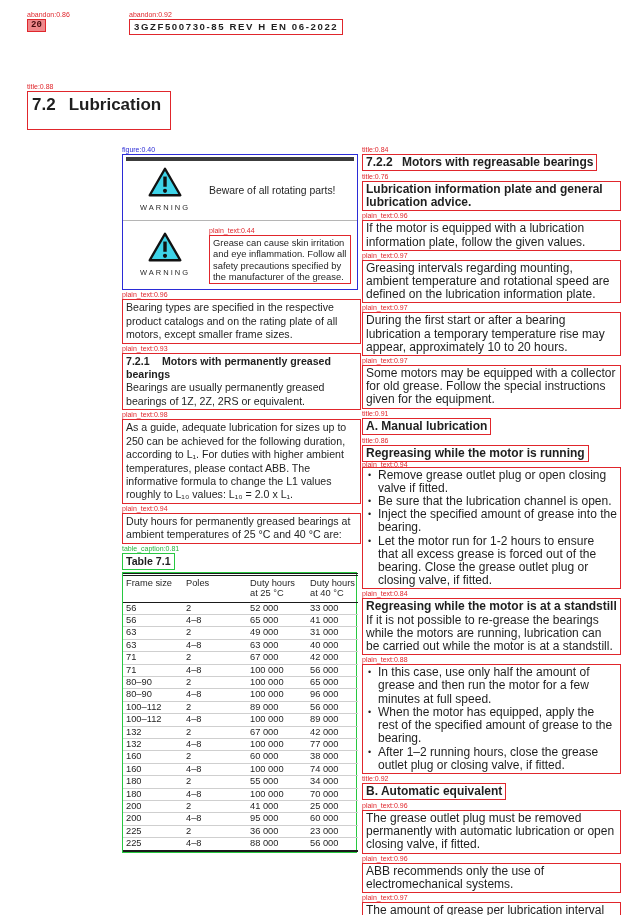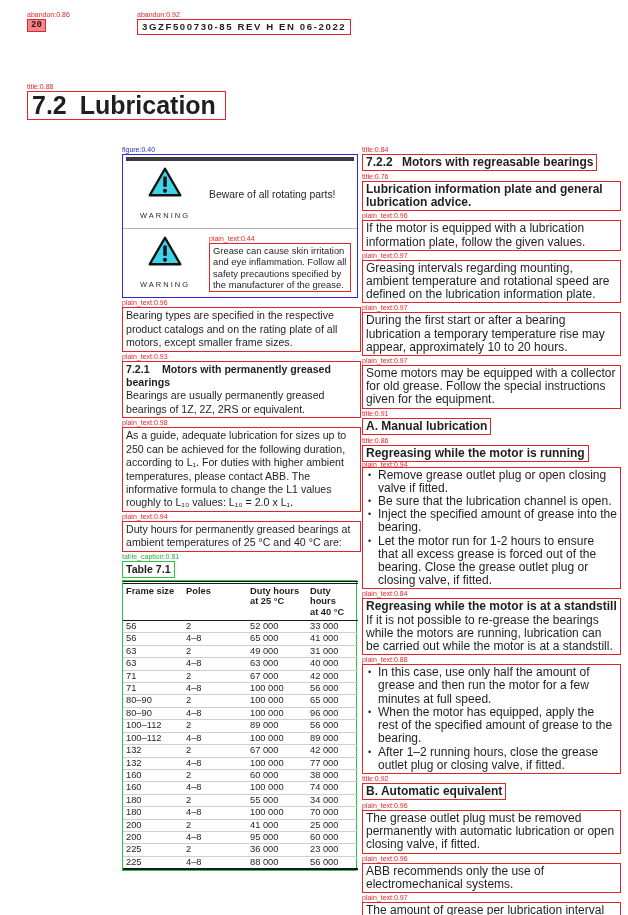--- a/index.html
+++ b/index.html
@@ -18,54 +18,54 @@
          font-size:10.6px; line-height:13.4px; }
   .box.blue  { border-color:#2b2bd6; }
   .box.green { border-color:#27c840; }
   .box.bold  { font-weight:bold; }
   .blk { position:relative; margin-bottom:1px; }
 
   
   #pagenum-blk { position:absolute; left:27px; top:11px; }
   #pagenum-box { background:rgba(224,38,44,0.55); color:#46090c;
                  font-weight:bold; font-size:9px; line-height:11px; padding:0 3px;font-family:Liberation Mono, monospace; }
-  #docnum-blk { position:absolute; left:137px; top:11px; }
+  #docnum-blk { position:absolute; left:129px; top:11px; }
   #docnum-box { font-weight:bold; font-size:9.6px; line-height:12px;
                 letter-spacing:1.6px; padding:1px 4px; }
   
   #title-blk { position:absolute; left:27px; top:83px; }
-  #title-box { font-size:25px; line-height:24px; font-weight:bold; padding:1px 9px 2px 4px; }
+  #title-box { font-size:17px; line-height:24px; font-weight:bold; padding:1px 9px 12px 4px; }
   #title-box .num { margin-right:13px; }
 
   
   #col-left  { position:absolute; left:122px; top:146px; width:239px; }
   #col-right { position:absolute; left:362px; top:146px; width:259px; }
   #col-right .box { font-size:12px; line-height:13.2px; }
 
   
   #figure-box { width:236px; padding:0; }
   .fig-topbar { height:4px; background:#3c3c3c; margin:2px 3px 0 3px; }
   .warn-row { display:flex; align-items:center; gap:8px; padding:6px 6px 5px 6px; }
   .warn-row + .warn-row { border-top:1px solid #b5b5b5; }
   .warn-icon-wrap { width:72px; flex:0 0 72px; text-align:center; }
-  .warn-caption { display:block; font-size:7.5px; letter-spacing:2px; color:#2a2a2a; margin-top:9px; }
+  .warn-caption { display:block; font-size:7.5px; letter-spacing:2px; color:#2a2a2a; margin-top:1px; }
   .warn-text { font-size:10.4px; line-height:12.8px; }
   .warn-note-box { border:1.6px solid #e0262c; padding:1px 3px;
                    font-size:9.4px; line-height:11.4px; max-width:158px; }
 
   
   ul.bullets { list-style:none; }
   ul.bullets li { position:relative; padding-left:12px; }
   ul.bullets li::before { content:"\2022"; position:absolute; left:2px; top:0; font-size:9px; }
 
   
   #caption-box { font-weight:bold; font-size:10.6px; line-height:13px; }
   #table-wrap { width:235px; padding:0; }
   table { width:100%; border-collapse:collapse; table-layout:fixed; }
-  thead th { font-size:9.3px; line-height:10.5px; text-align:left; font-weight:bold;
+  thead th { font-size:9.3px; line-height:10.5px; text-align:left; font-weight:normal;
              border-top:3px double #1a1a1a; border-bottom:1.6px solid #1a1a1a;
              padding:2px 2px 3px 3px; white-space:pre-line; vertical-align:top; }
   tbody td { font-size:9.3px; line-height:11.4px; padding:0 2px 0 3px;
              border-bottom:1px solid #cfcfcf; }
   tbody tr:last-child td { border-bottom:2.2px solid #1a1a1a; }
   col.c1{width:60px} col.c2{width:64px} col.c3{width:60px} col.c4{width:51px}
 
   
   .sec-num { display:inline-block; min-width:36px; }
   .heading-line { font-weight:bold; }

